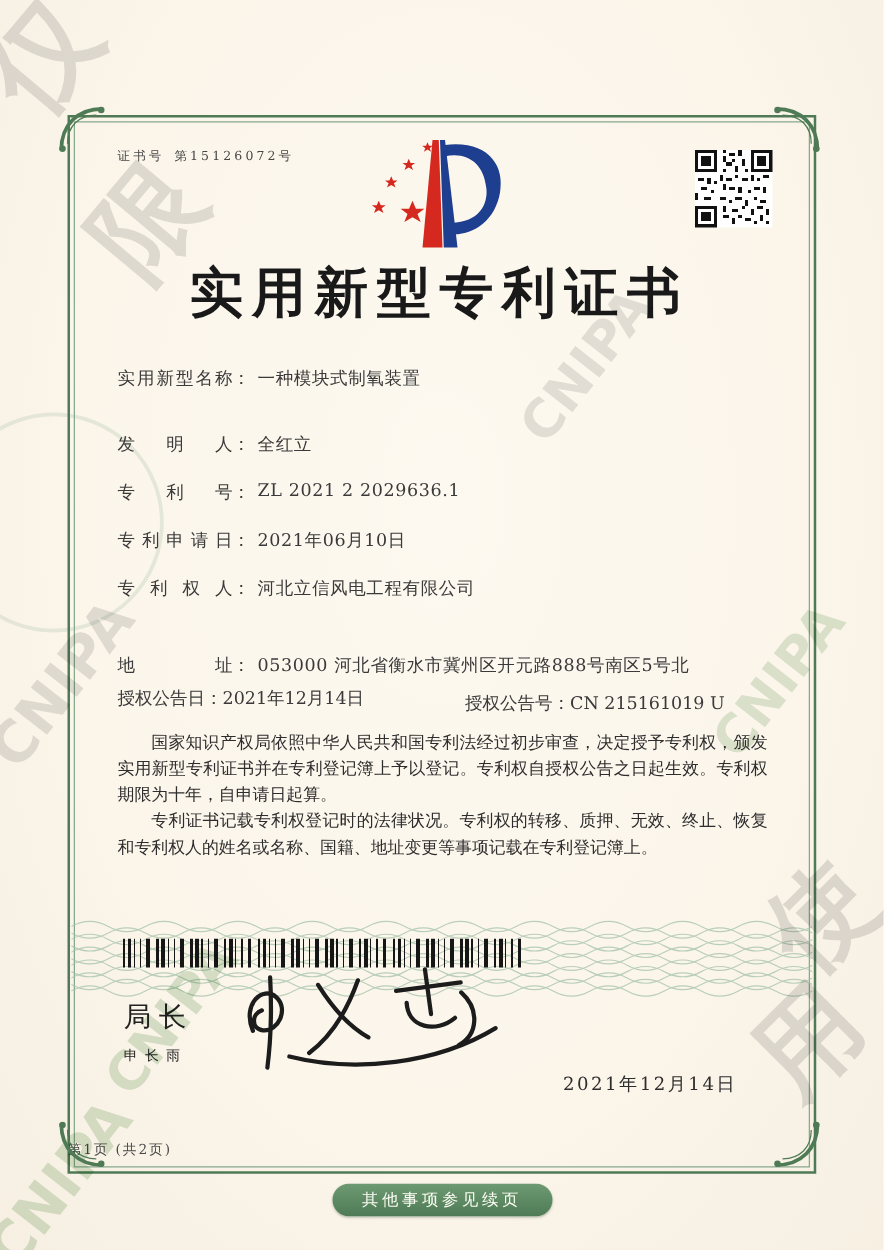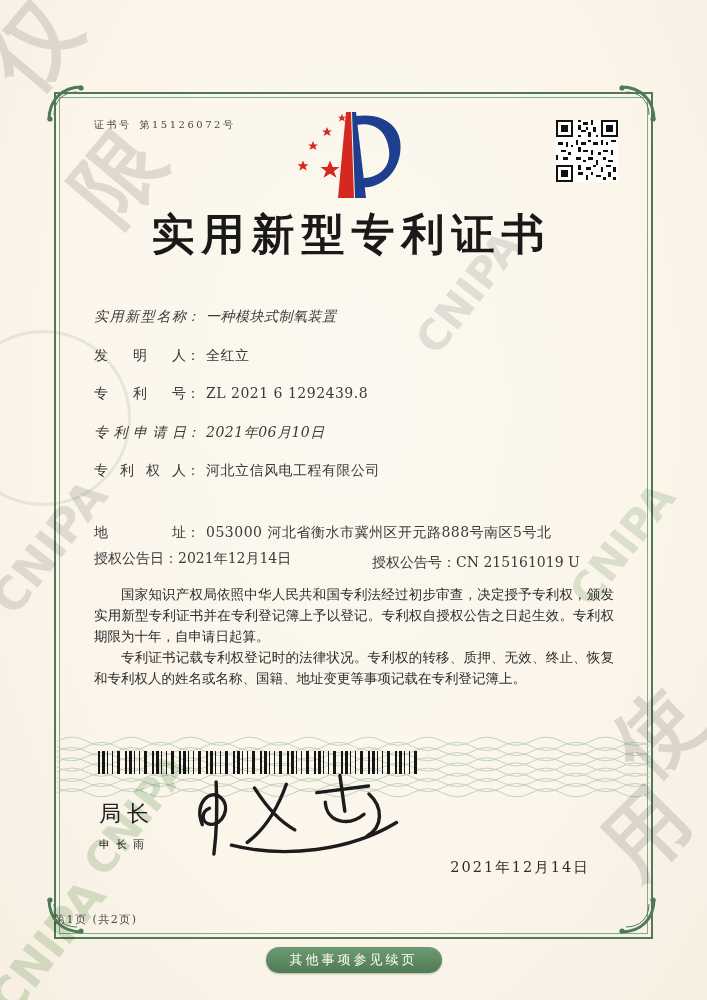--- a/index.html
+++ b/index.html
@@ -132,30 +132,30 @@
         <rect x="2" y="2" width="3" height="3"></rect>
           <rect x="20" y="2" width="3" height="3"></rect>
           <rect x="2" y="20" width="3" height="3"></rect>
         <path d="M9,0h1v1h-1z M11,1h2v1h-2z M14,0h1v2h-1z M9,2h1v2h-1z M12,3h1v1h-1z M15,3h1v2h-1z M10,4h2v1h-2z M13,5h1v2h-1z M9,6h1v1h-1z M16,6h1v1h-1z M1,9h2v1h-2z M4,9h1v2h-1z M6,10h1v1h-1z M2,12h2v1h-2z M5,13h1v1h-1z M0,14h1v2h-1z M3,15h2v1h-2z M8,8h1v2h-1z M10,9h2v1h-2z M13,8h1v1h-1z M15,9h2v1h-2z M18,8h1v2h-1z M20,9h1v1h-1z M22,8h2v1h-2z M9,11h1v2h-1z M11,12h2v1h-2z M14,12h1v2h-1z M17,13h1v1h-1z M19,12h2v1h-2z M22,12h1v2h-1z M8,15h2v1h-2z M11,16h1v1h-1z M13,15h2v1h-2z M16,16h1v2h-1z M19,15h1v1h-1z M21,16h2v1h-2z M9,18h1v2h-1z M12,19h2v1h-2z M15,18h1v1h-1z M18,19h1v2h-1z M20,18h2v1h-2z M23,19h1v2h-1z M9,21h2v1h-2z M12,22h1v2h-1z M14,21h1v1h-1z M16,22h2v1h-2z M19,23h1v1h-1z M21,21h1v2h-1z M23,23h1v1h-1z"></path>
       </g>
     </svg>
 
     <div class="title">实用新型专利证书</div>
 
     <div class="fields">
-      <div class="frow" style="top:308px;font-style:italic;">
+      <div class="frow" style="top:294px;">
         <span class="f-label">实用新型名称</span><span class="f-colon">：</span><span class="f-value">一种模块式制氧装置</span>
       </div>
       <div class="frow" style="top:347px;">
         <span class="f-label">发明人</span><span class="f-colon">：</span><span class="f-value">全红立</span>
       </div>
       <div class="frow" style="top:385px;">
-        <span class="f-label">专利号</span><span class="f-colon">：</span><span class="f-value">ZL 2021 6 1292439.8</span>
-      </div>
-      <div class="frow" style="top:424px;font-style:italic;">
+        <span class="f-label">专利号</span><span class="f-colon">：</span><span class="f-value">ZL 2021 2 2029636.1</span>
+      </div>
+      <div class="frow" style="top:424px;">
         <span class="f-label">专利申请日</span><span class="f-colon">：</span><span class="f-value">2021年06月10日</span>
       </div>
       <div class="frow" style="top:462px;">
         <span class="f-label">专利权人</span><span class="f-colon">：</span><span class="f-value">河北立信风电工程有限公司</span>
       </div>
       <div class="frow" style="top:524px;">
         <span class="f-label">地址</span><span class="f-colon">：</span><span class="f-value">053000 河北省衡水市冀州区开元路888号南区5号北</span>
       </div>
       <div class="frow" style="top:550px;">
         <span>授权公告日</span><span>：</span><span>2021年12月14日</span>

